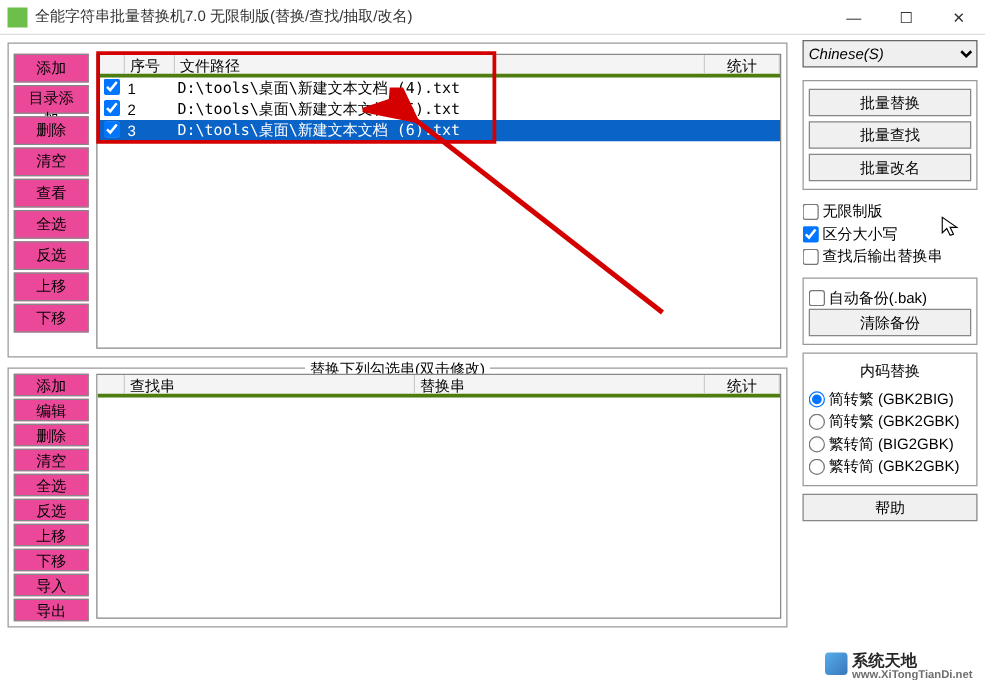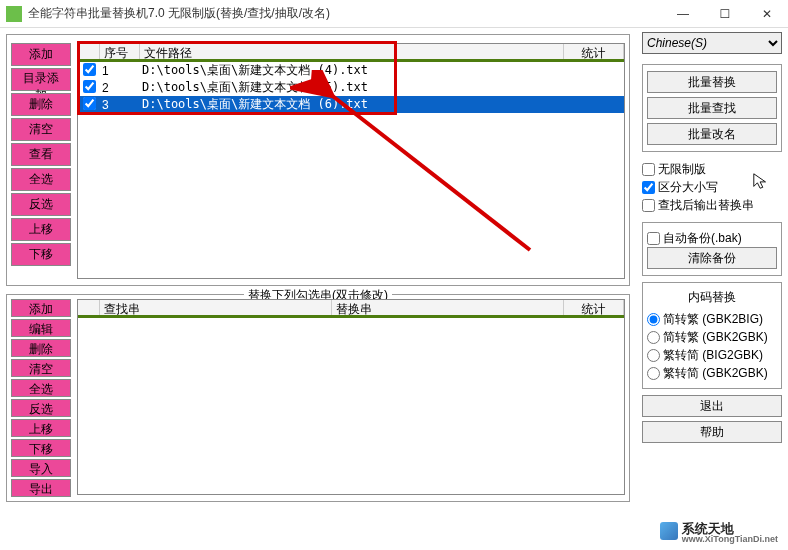--- a/index.html
+++ b/index.html
@@ -326,21 +326,20 @@
             <input type="radio" name="enc" style=""> 
             <span>繁转简 (BIG2GBK)</span>
           </label>
           <label class="rrad">
             <input type="radio" name="enc" style=""> 
             <span>繁转简 (GBK2GBK)</span>
           </label>
         </div>
     </div>
 
-    <button class="rbtn">退出</button>
     <button class="rbtn">帮助</button>
   </div>
 
 </div>
 
 <svg class="arrow-svg" style="left:290px; top:70px;" width="260" height="200">
   <defs>
     <marker id="ah" markerWidth="14" markerHeight="12" refX="2" refY="6" orient="auto">
       <path d="M12,0 L0,6 L12,12 L8,6 Z" fill="#d40000"></path>
     </marker>

